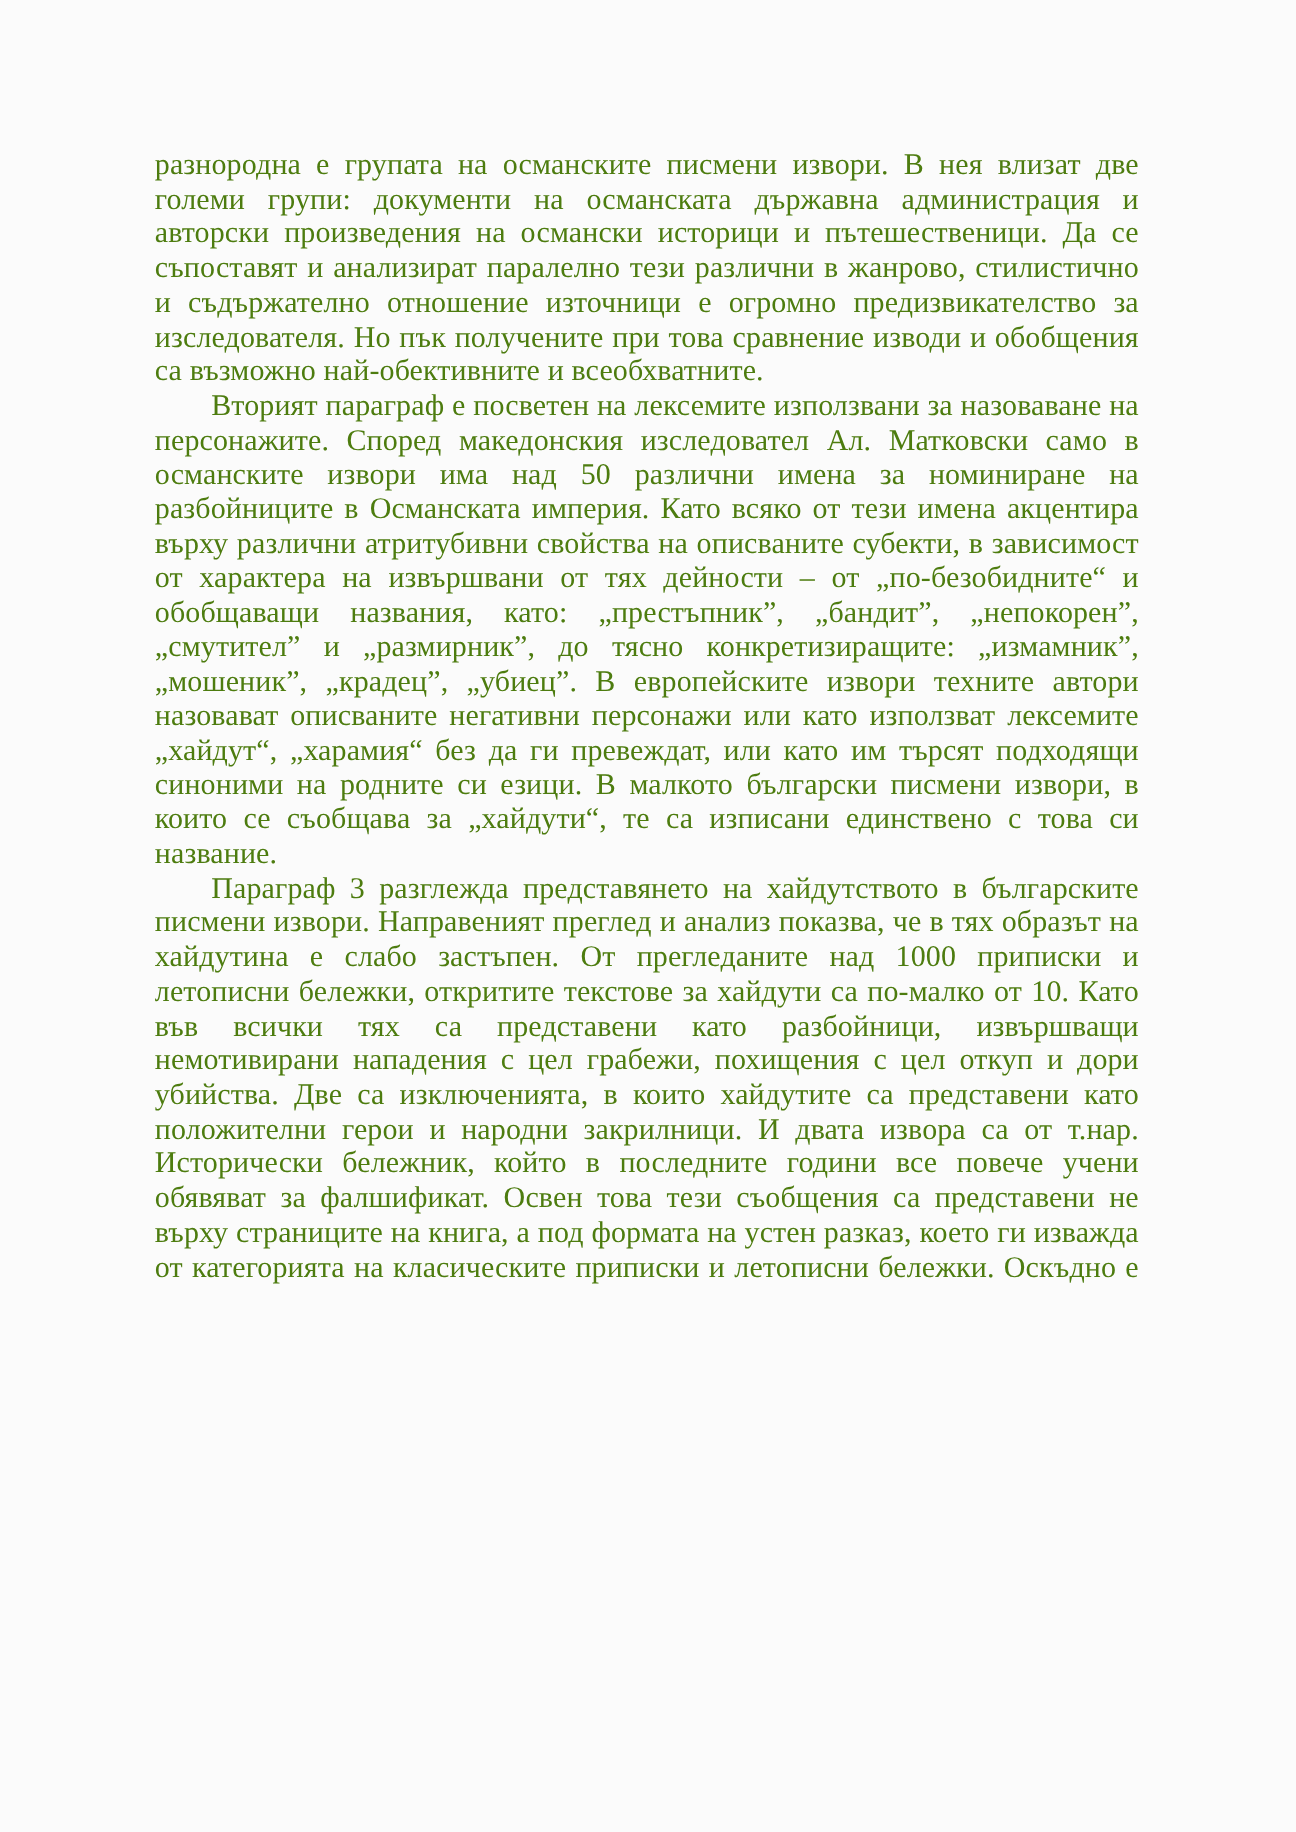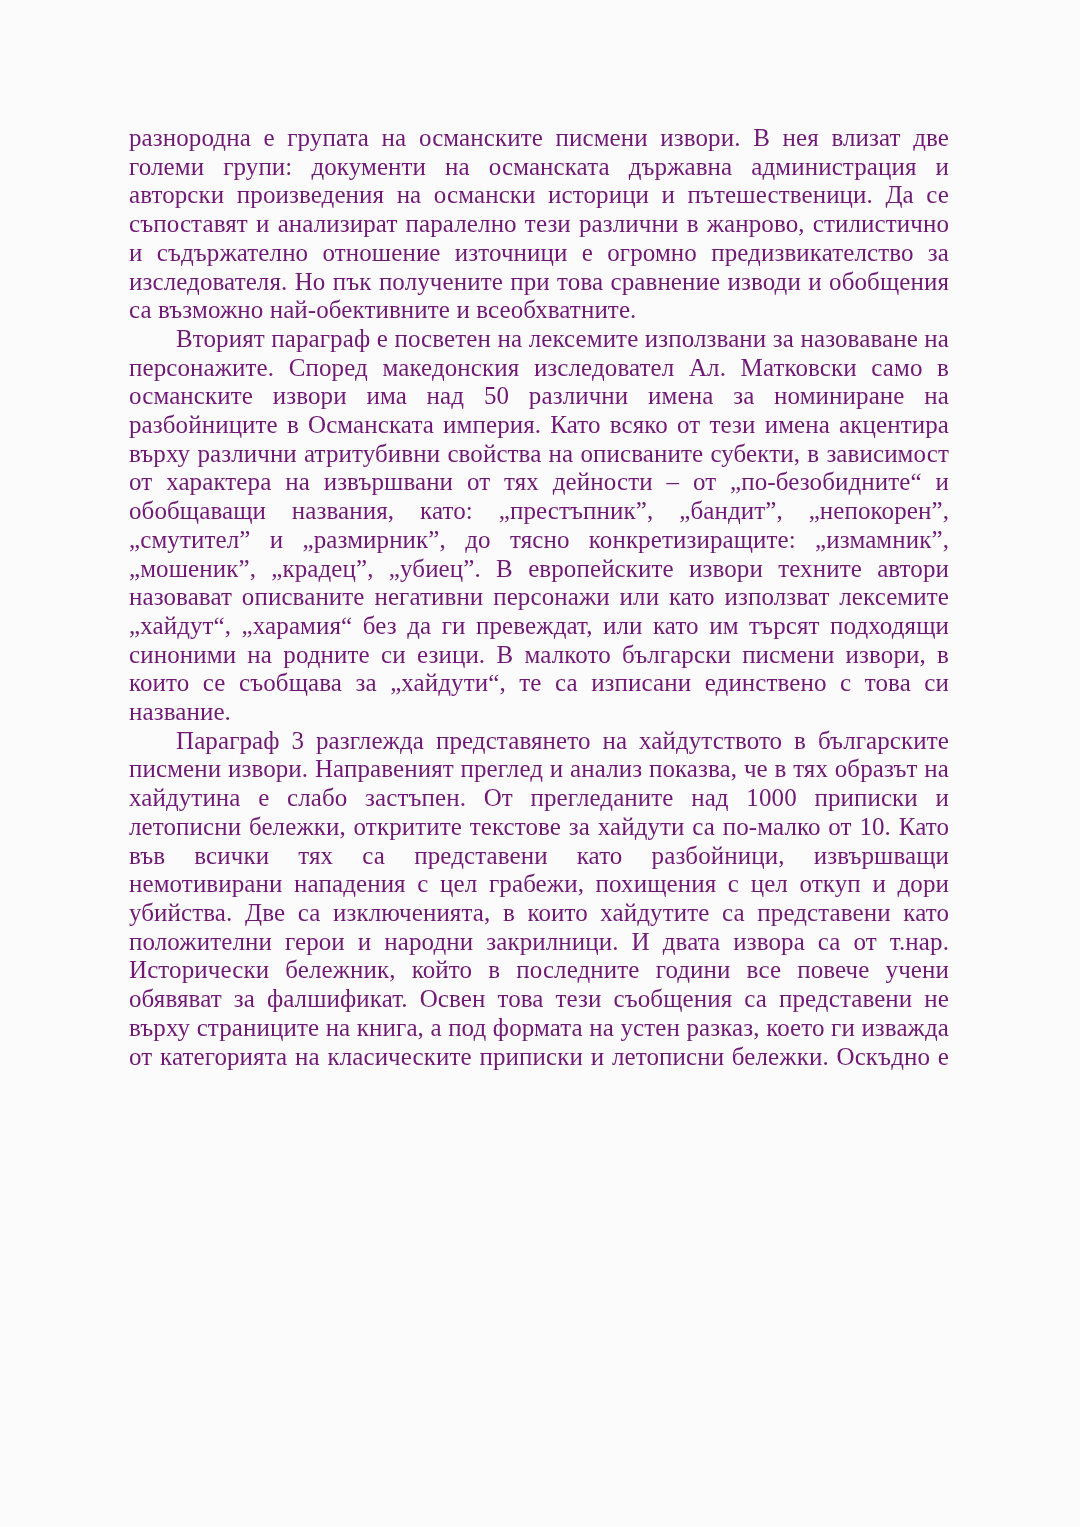--- a/index.html
+++ b/index.html
@@ -8,21 +8,21 @@
     padding: 0;
     background: #fbfbfb;
   }
   .page {
     position: relative;
     width: 1080px;
     height: 1070px;
     background: #fbfbfb;
     overflow: hidden;
     font-family: "Liberation Serif", "DejaVu Serif", serif;
-    color: #701a75;
+    color: #4d7c0f;
   }
   .text-block {
     position: absolute;
     left: 129px;
     top: 124px;
     width: 820px;
   }
   .para {
     margin: 0;
     padding: 0;

